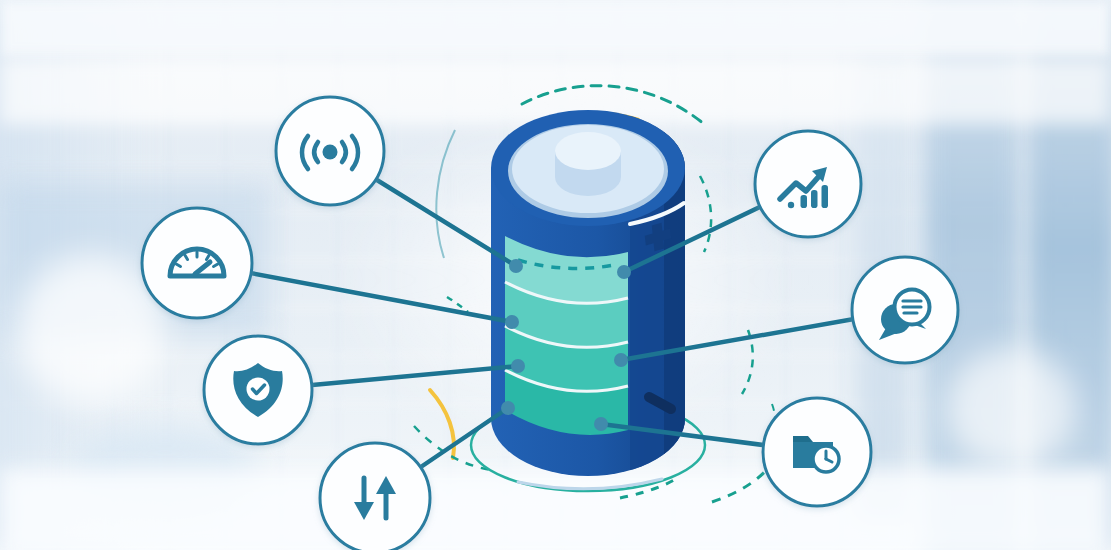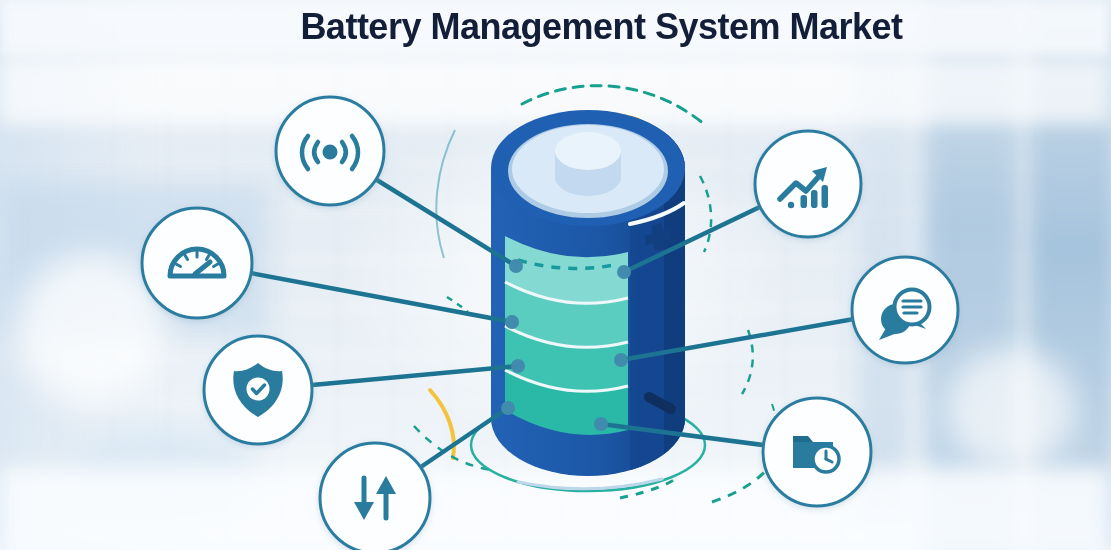--- a/index.html
+++ b/index.html
@@ -59,21 +59,20 @@
   <div class="bg tint-left"></div>
   <div class="bg band-title"></div>
   <div class="bg band-top"></div>
   <div class="bg band-mid"></div>
   <div class="bg glow"></div>
   <div class="bg blob1"></div>
   <div class="bg blob2"></div>
   <div class="bg blob3"></div>
   <div class="bg band-bottom"></div>
 
-  <div class="title">Battery Management System Market</div>
 
   <svg width="1111" height="550" viewBox="0 0 1111 550">
     <defs>
       <linearGradient id="bodyGrad" x1="0" y1="0" x2="1" y2="0">
         <stop offset="0" stop-color="#2262b5"></stop>
         <stop offset="0.55" stop-color="#1c57a6"></stop>
         <stop offset="1" stop-color="#134489"></stop>
       </linearGradient>
       <clipPath id="bodyClip">
         <path d="M 491 168 A 97 58 0 0 1 685 168 L 685 418 A 97 58 0 0 1 491 418 Z"></path>

